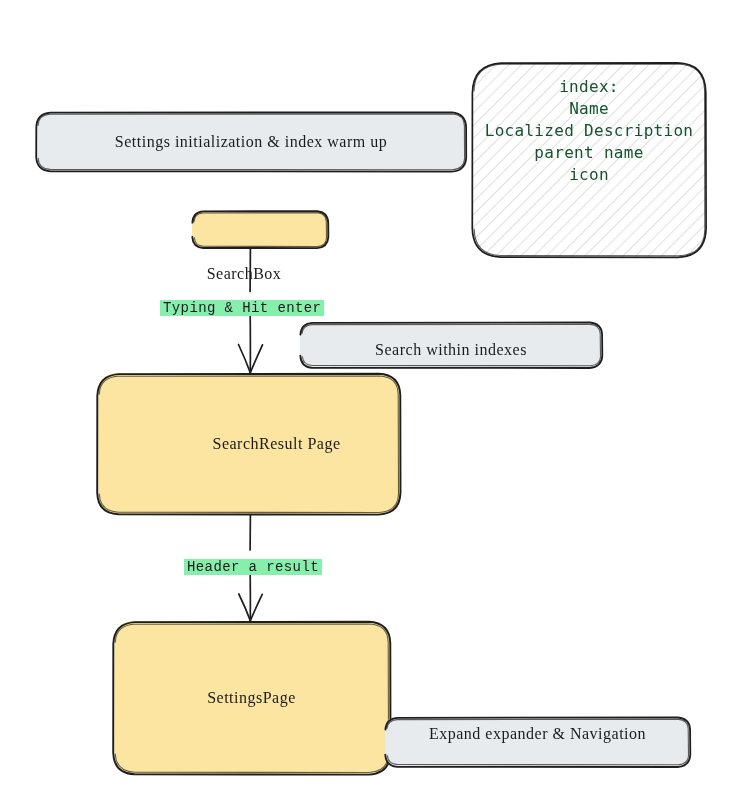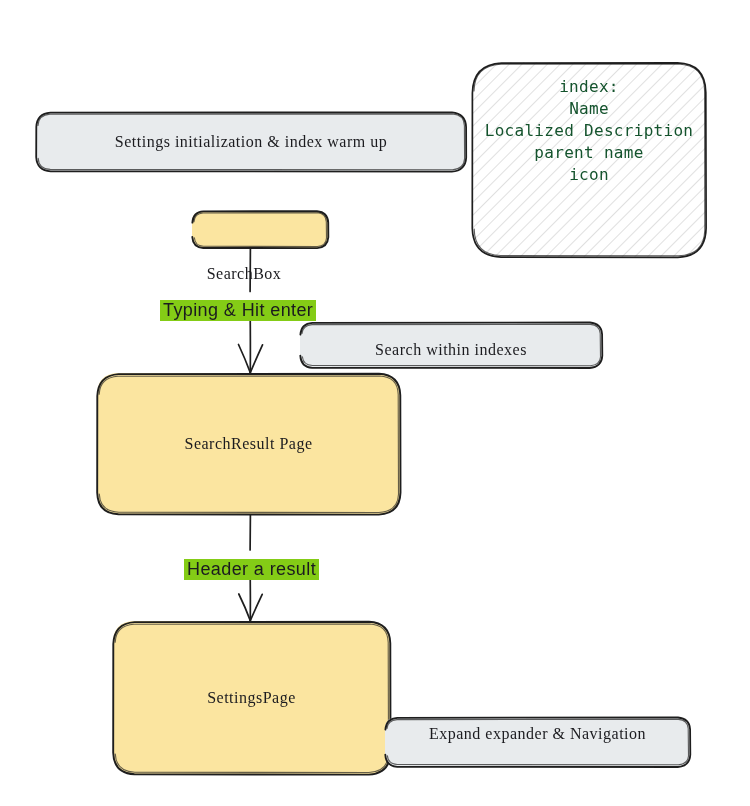--- a/index.html
+++ b/index.html
@@ -30,25 +30,25 @@
     text-align: center;
     color: #1b1b1f;
     font-family: Liberation Serif, serif;
     white-space: pre;
     pointer-events: none;
   }
   .t-md { font-size: 16px; letter-spacing: 0.5px; }
   .edge-label {
     position: absolute;
     color: #1b1b1f;
-    font-family: Liberation Sans, sans-serif;
-    font-size: 18px;
+    font-family: Liberation Mono, monospace;
+    font-size: 14px;
     letter-spacing: 0.4px;
     white-space: pre;
-    background: #84cc16;
+    background: #86efac;
     padding: 0 3px;
   }
   .idx-line {
     display: block;
     line-height: 22px;
     font-size: 16px;
     letter-spacing: 0.3px;
     white-space: pre;
   }
   .idx-wrap {
@@ -143,21 +143,21 @@
     <span class="idx-line">parent name</span>
     <span class="idx-line">icon</span>
   </div>
 
   <div class="node-label t-md" style="left:176px; top:211px; width:136px; height:37px;margin-top:44px;">SearchBox</div>
 
   <div class="edge-label" style="left:160px; top:300px;">Typing &amp; Hit enter</div>
 
   <div class="node-label t-md" style="left:300px; top:322px; width:302px; height:56px;">Search within indexes</div>
 
-  <div class="node-label t-md" style="left:97px; top:373px; width:303px; height:142px;">SearchResult Page</div>
+  <div class="node-label t-md" style="left:97px; top:373px; width:303px; height:142px;padding-left:28px;">SearchResult Page</div>
 
   <div class="edge-label" style="left:184px; top:559px;">Header a result</div>
 
   <div class="node-label t-md" style="left:113px; top:621px; width:277px; height:154px;">SettingsPage</div>
 
   <div class="node-label t-md" style="left:385px; top:717px; width:305px; height:34px;">Expand expander &amp; Navigation</div>
 
   <div class="hit" style="left:36px;  top:112px; width:430px; height:60px;"></div>
   <div class="hit" style="left:472px; top:62px;  width:234px; height:196px;"></div>
   <div class="hit" style="left:192px; top:211px; width:136px; height:37px;"></div>

